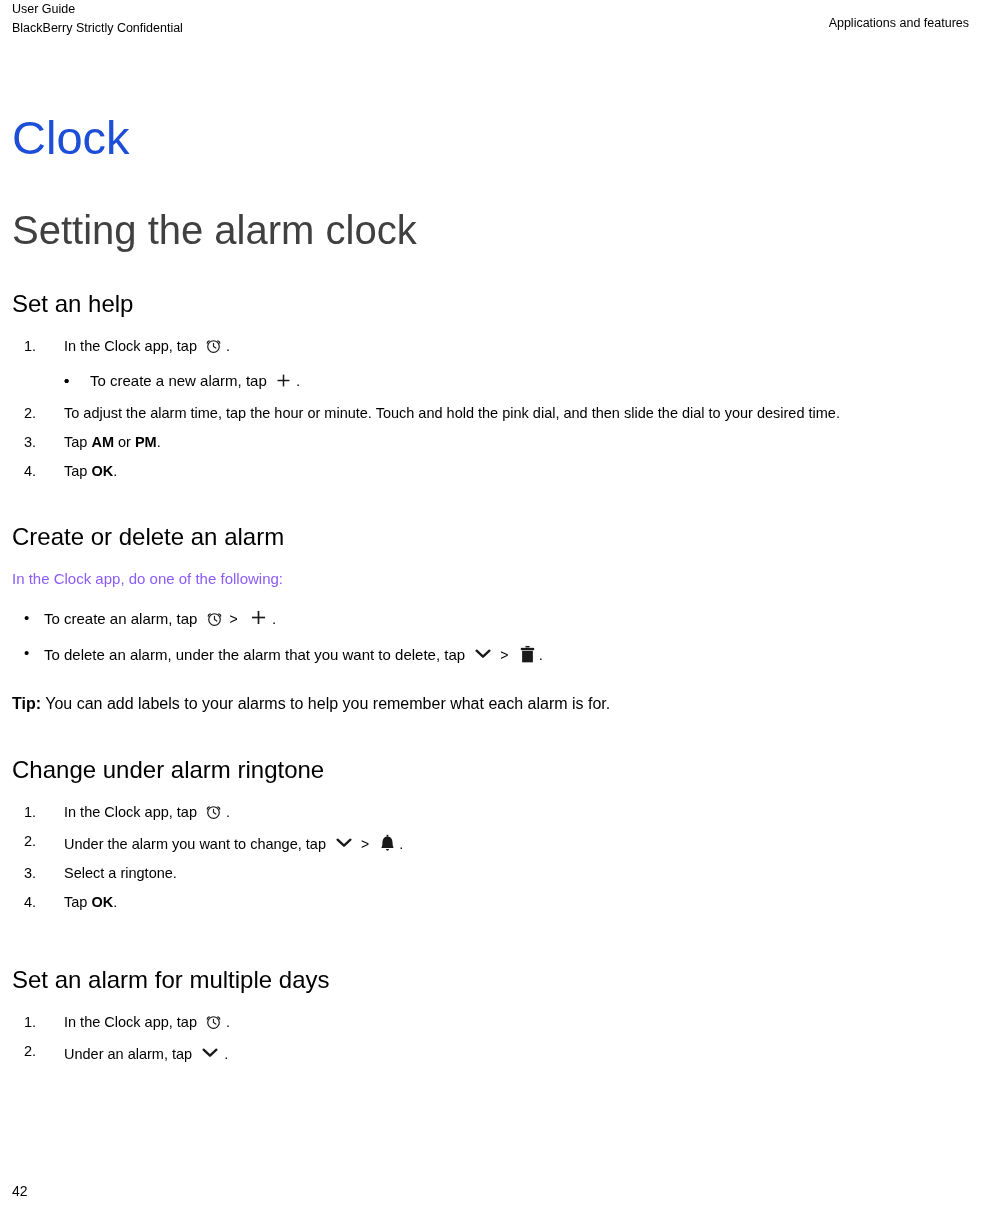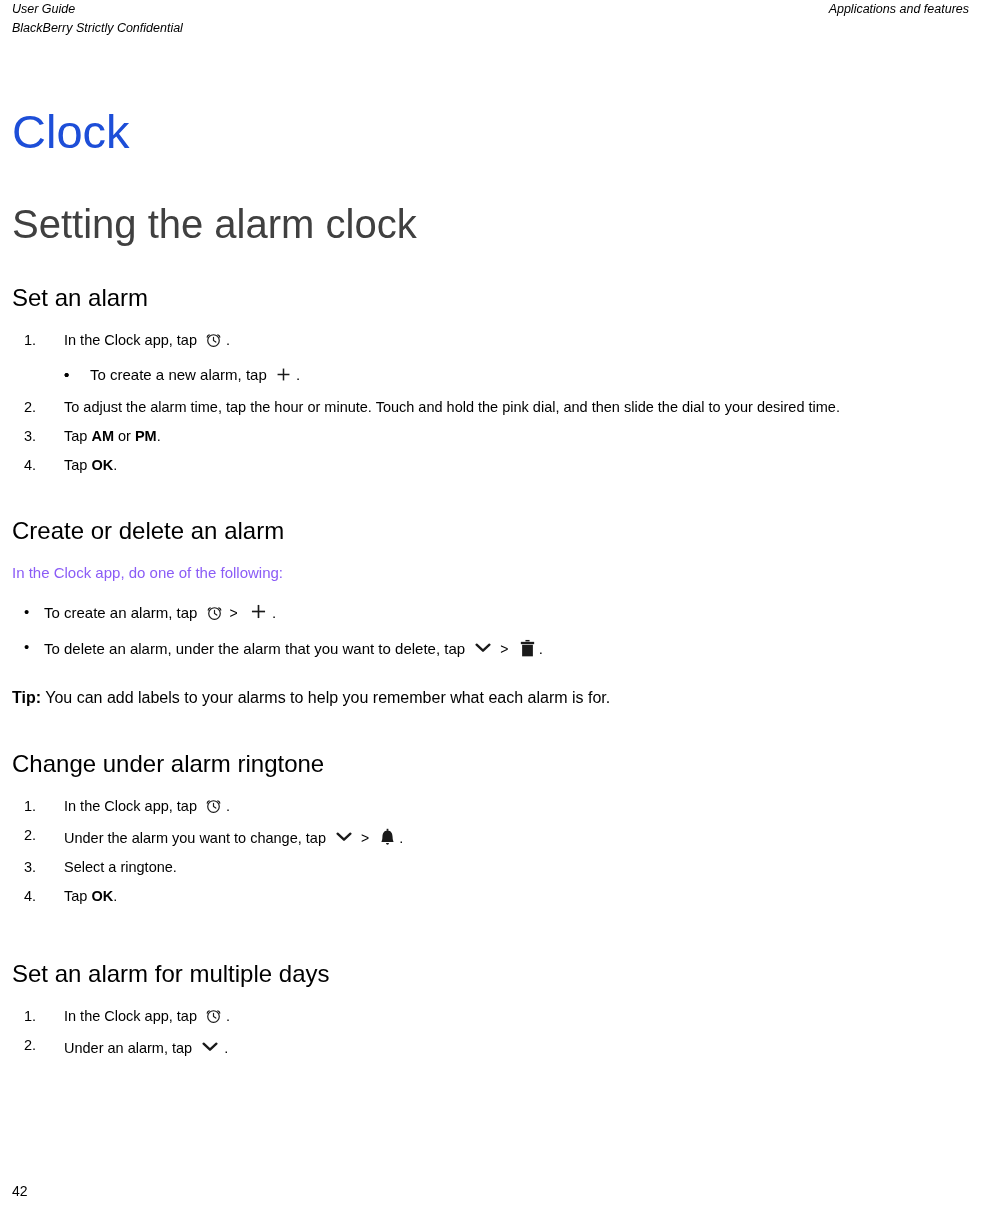--- a/index.html
+++ b/index.html
@@ -20,35 +20,34 @@
     width: 981px;
     height: 1213px;
     box-sizing: border-box;
     padding: 0 12px;
   }
 
   
   .runhead {
     position: relative;
     height: 38px;
-    padding-top: 13px;
-    font-style: italic;
+    padding-top: 19px;
   }
   .runhead-left {
     position: absolute;
     left: 0;
     top: 0;
     font-size: 12.5px;
     line-height: 19px;
     color: #000;
   }
   .runhead-right {
     position: absolute;
     right: 0;
-    top: 0;
+    top: 14px;
     font-size: 12.5px;
     line-height: 19px;
     color: #000;
     text-align: right;
     white-space: nowrap;
   }
 
   
   .chapter-title {
     font-size: 47px;
@@ -191,21 +190,21 @@
       <div>User Guide</div>
       <div>BlackBerry Strictly Confidential</div>
     </div>
     <div class="runhead-right">Applications and features</div>
   </div>
 
   <div class="chapter-title">Clock</div>
 
   <h1 class="sec-h1">Setting the alarm clock</h1>
 
-  <h2 class="sec-h2">Set an alarm</h2>
+  <h2 class="sec-h2">Set an help</h2>
 
   <ol class="steps">
 
     <li>
       <span class="num">1.</span><span>In the Clock app, tap</span>
       <span class="ico">
         <svg width="19" height="19" viewBox="0 0 24 24">
             <g fill="none" stroke="#1a1a1a" stroke-width="1.5" stroke-linecap="round">
               <circle cx="12" cy="13.3" r="7.3"></circle>
               <path d="M12 9.4 V13.3 L14.9 15.3"></path>

